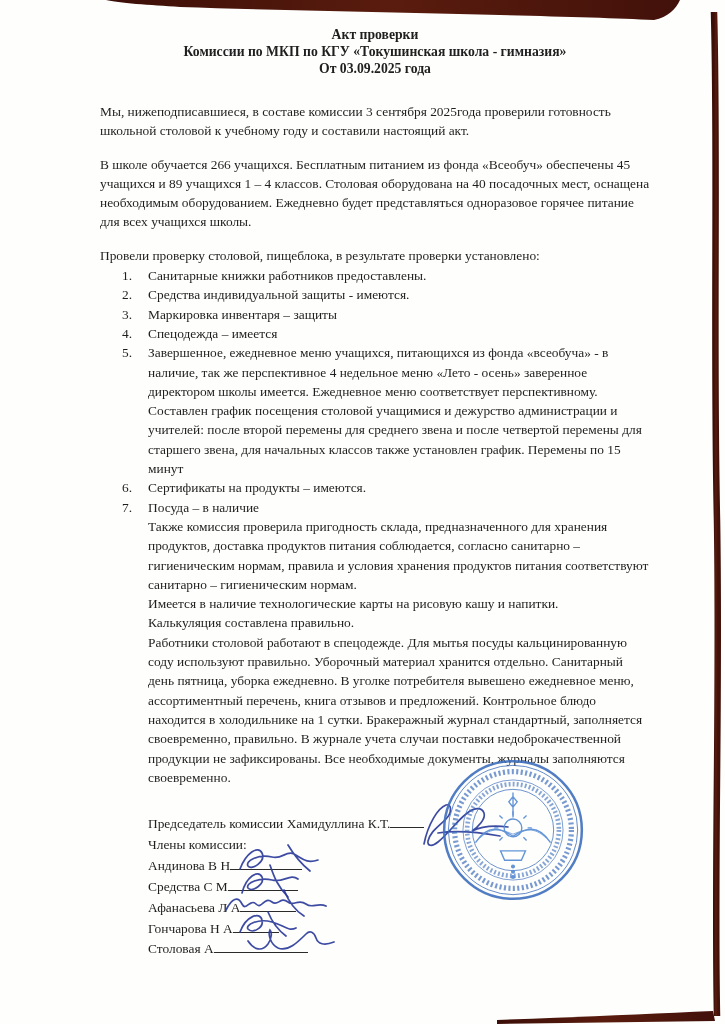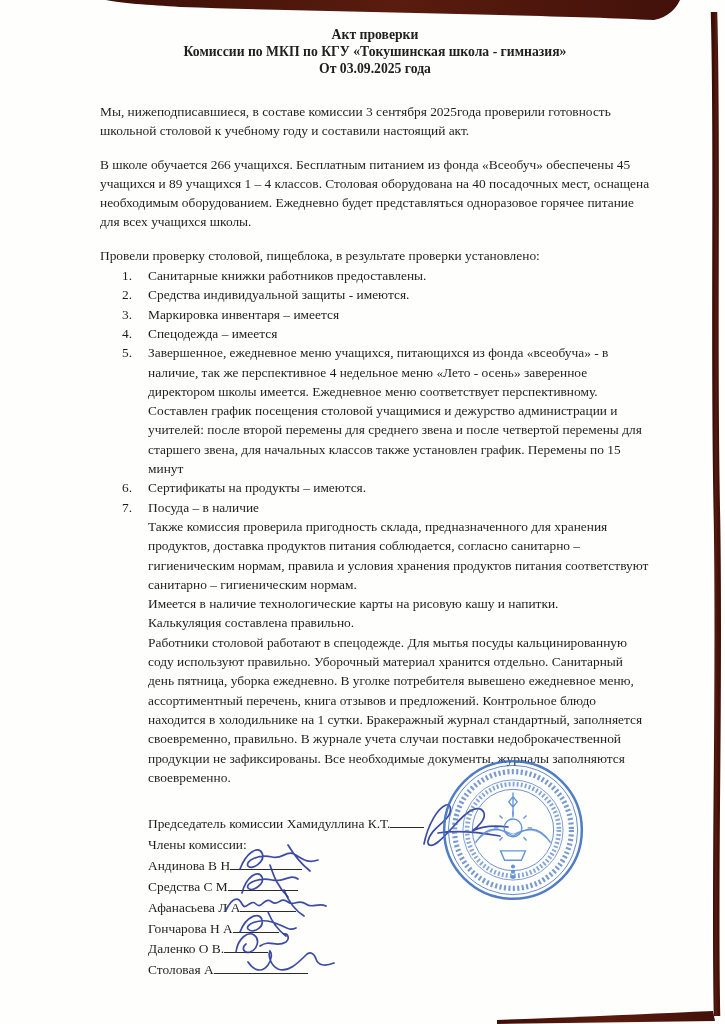--- a/index.html
+++ b/index.html
@@ -89,21 +89,21 @@
     <div class="frow">
       <span class="fnum">1.</span>
       <span class="ftext">Санитарные книжки работников предоставлены.</span>
     </div>
     <div class="frow">
       <span class="fnum">2.</span>
       <span class="ftext">Средства индивидуальной защиты - имеются.</span>
     </div>
     <div class="frow">
       <span class="fnum">3.</span>
-      <span class="ftext">Маркировка инвентаря – имеется</span>
+      <span class="ftext">Маркировка инвентаря – защиты</span>
     </div>
     <div class="frow">
       <span class="fnum">4.</span>
       <span class="ftext">Спецодежда – имеется</span>
     </div>
     <div class="frow">
       <span class="fnum">5.</span>
       <span class="ftext">Завершенное, ежедневное меню учащихся, питающихся из фонда «всеобуча» - в наличие, так же перспективное 4 недельное меню «Лето - осень» заверенное директором школы имеется. Ежедневное меню соответствует перспективному. Составлен график посещения столовой учащимися и дежурство администрации и учителей: после второй перемены для среднего звена и после четвертой перемены для старшего звена, для начальных классов также установлен график. Перемены по 15 минут</span>
     </div>
     <div class="frow">
@@ -157,26 +157,20 @@
       </svg>
     </div>
 
     <div class="sig-row">
       <span>Гончарова Н А</span><span class="uline" style="width:46px"></span>
       <svg class="ink" style="left:86px;top:-13px" width="90" height="36" viewBox="0 0 90 36">
         <path d="M6,26 C12,10 26,5 28,14 C30,22 18,28 14,23 C11,19 24,12 38,16 C50,19 54,26 62,22 M34,6 C38,16 44,24 52,30"></path>
       </svg>
     </div>
 
-    <div class="sig-row">
-      <span>Даленко О В.</span><span class="uline" style="width:44px"></span>
-      <svg class="ink" style="left:80px;top:-13px" width="80" height="34" viewBox="0 0 80 34">
-        <path d="M8,26 C10,12 20,5 26,9 C32,13 30,23 22,26 C16,28 13,22 18,18 M32,20 C42,13 48,22 58,16 C62,13 60,7 56,8"></path>
-      </svg>
-    </div>
 
     <div class="sig-row">
       <span>Столовая А</span><span class="uline" style="width:94px"></span>
       <svg class="ink" style="left:96px;top:-14px" width="100" height="36" viewBox="0 0 100 36">
         <path d="M4,16 C10,25 18,27 24,19 C28,13 28,7 26,5 C24,9 26,19 34,23 C44,27 54,17 62,9 C66,5 70,7 72,13 C74,19 80,21 90,17"></path>
       </svg>
     </div>
 
   </div>
 

